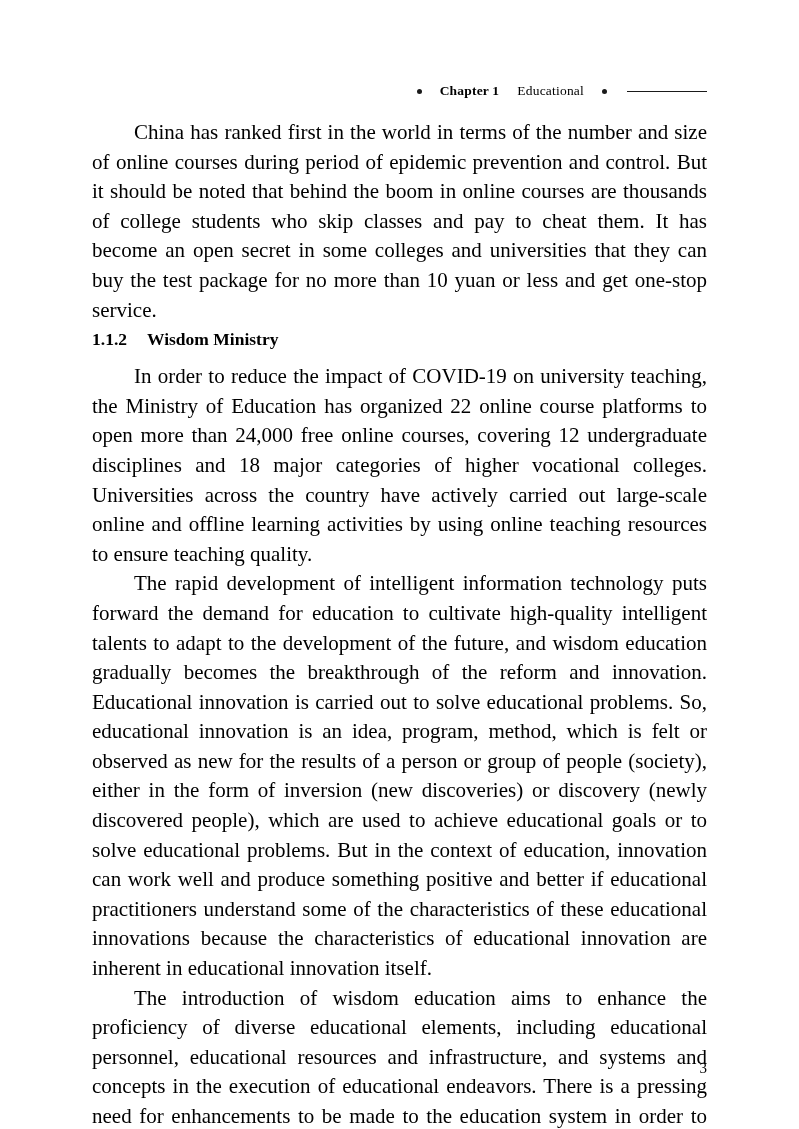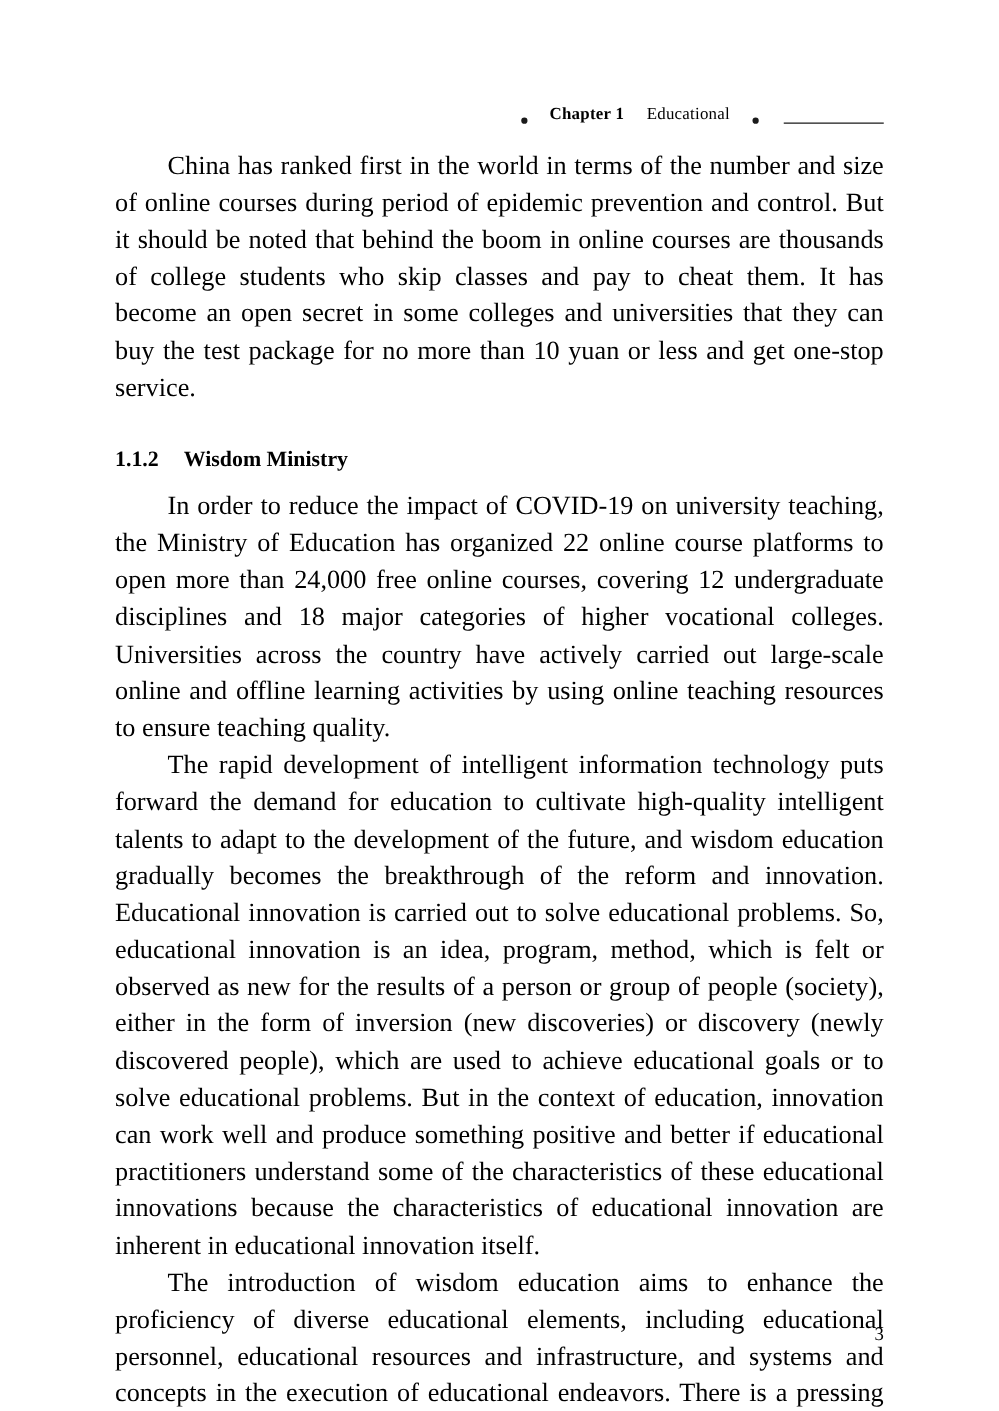--- a/index.html
+++ b/index.html
@@ -29,21 +29,21 @@
     left: 92px;
     right: 92px;
     height: 26px;
     display: flex;
     align-items: center;
     justify-content: flex-end;
     font-size: 13.5px;
   }
   .header-inner {
     display: flex;
-    align-items: flex-end;
+    align-items: center;
     gap: 18px;
     white-space: nowrap;
   }
   .hdr-dot {
     width: 5px;
     height: 5px;
     border-radius: 50%;
     background: #1a1a1a;
     display: inline-block;
     flex: 0 0 auto;
@@ -78,21 +78,21 @@
     text-justify: inter-word;
     text-indent: 2em;
     hyphens: none;
   }
   p.para + p.para {
     margin-top: 0px;
   }
   h2.section-heading {
     font-size: 17.5px;
     font-weight: bold;
-    margin: 32px 0 12px 0;
+    margin: 4px 0 12px 0;
     display: flex;
     gap: 20px;
     align-items: baseline;
     text-indent: 0;
   }
   .sec-num { font-weight: bold; }
   .sec-name { font-weight: bold; }
 
   
   .page-number {

